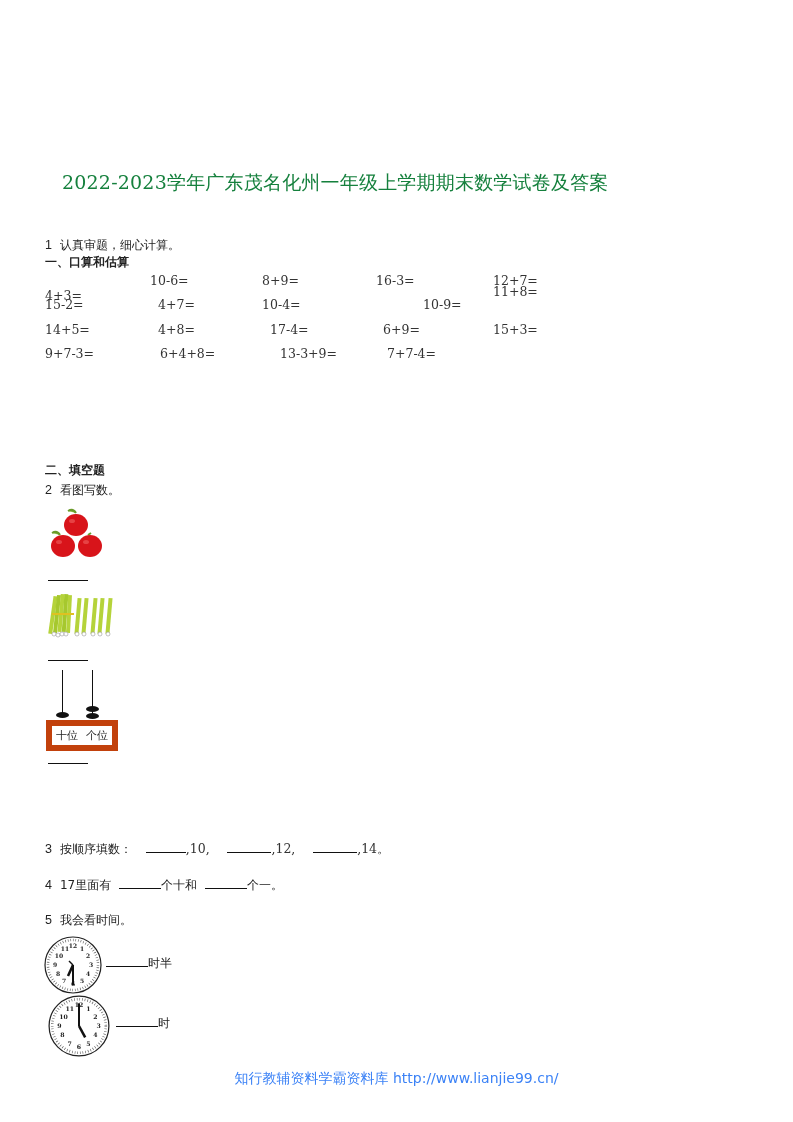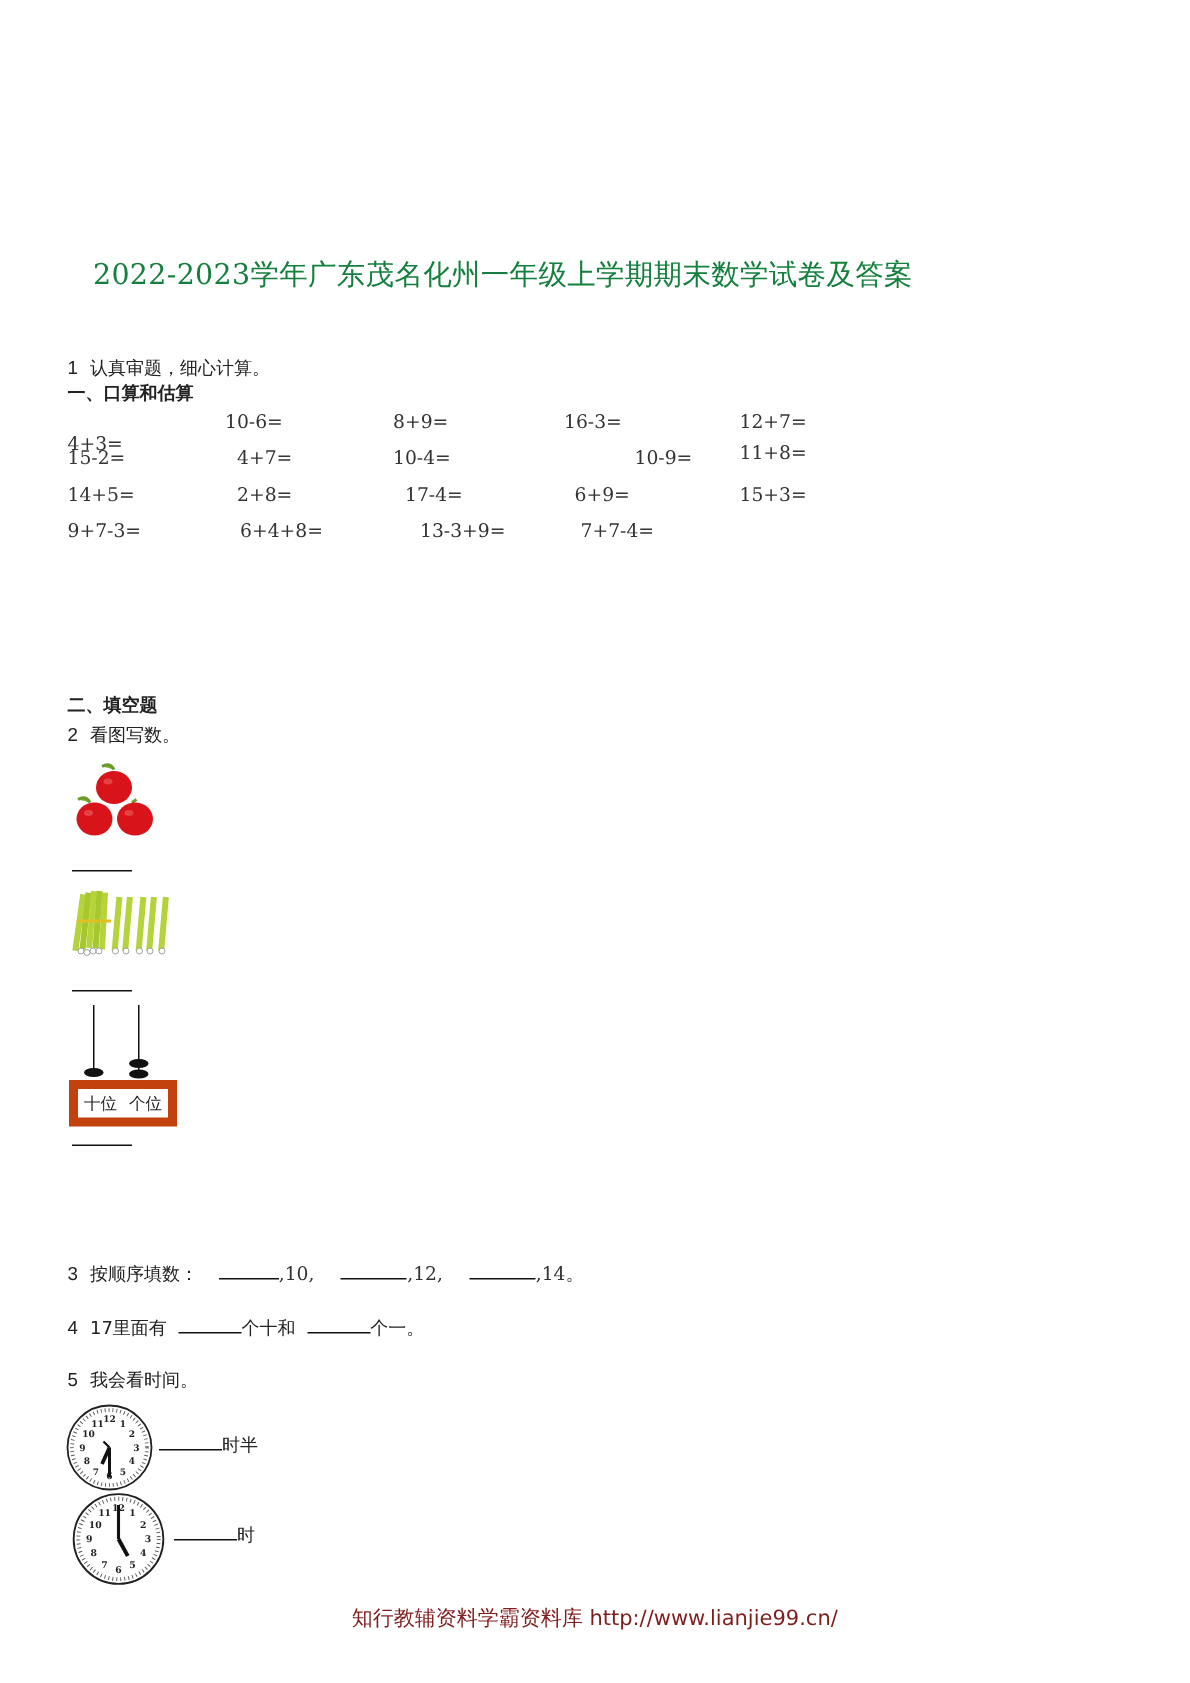--- a/index.html
+++ b/index.html
@@ -26,21 +26,21 @@
     }
     .expr {
       font-family: "DejaVu Serif", "Liberation Serif", serif;
       font-size: 12.5px; color: #333;
     }
     .blank { display: inline-block; border-bottom: 1px solid #111; height: 12px; vertical-align: baseline; }
     .answer-line { position: absolute; height: 0; border-top: 1px solid #111; width: 40px; }
     .footer {
       left: 0; width: 793px; top: 1070px; text-align: center;
       font-family: "DejaVu Sans", "Liberation Sans", sans-serif;
-      font-size: 14px; color: #7f1d1d;
+      font-size: 14px; color: #3b82f6;
     }
   </style>
 </head>
 <body>
 
 <div class="abs title">2022-2023学年广东茂名化州一年级上学期期末数学试卷及答案</div>
 
 <div class="abs section" style="left:45px; top:218px;margin-top:36px;">一、口算和估算</div>
 <div class="abs qtext" style="left:45px; top:237px;">
   <span class="qnum">1</span><span>认真审题，细心计算。</span>
@@ -51,24 +51,24 @@
   <div class="abs expr" style="left:45px; top:288px;">4+3=</div>
   <div class="abs expr" style="left:150px; top:273px;">10-6=</div>
   <div class="abs expr" style="left:262px; top:273px;">8+9=</div>
   <div class="abs expr" style="left:376px; top:273px;">16-3=</div>
   <div class="abs expr" style="left:493px; top:273px;">12+7=</div>
 
   <div class="abs expr" style="left:45px; top:297px;">15-2=</div>
   <div class="abs expr" style="left:158px; top:297px;">4+7=</div>
   <div class="abs expr" style="left:262px; top:297px;text-align:center;">10-4=</div>
   <div class="abs expr" style="left:376px; top:297px;margin-left:47px;">10-9=</div>
-  <div class="abs expr" style="left:493px; top:294px;">11+8=</div>
+  <div class="abs expr" style="left:493px; top:284px;">11+8=</div>
 
   <div class="abs expr" style="left:45px; top:322px;">14+5=</div>
-  <div class="abs expr" style="left:158px; top:322px;">2+8=</div>
+  <div class="abs expr" style="left:158px; top:322px;">4+8=</div>
   <div class="abs expr" style="left:270px; top:322px;">17-4=</div>
   <div class="abs expr" style="left:383px; top:322px;">6+9=</div>
   <div class="abs expr" style="left:493px; top:322px;">15+3=</div>
 
   <div class="abs expr" style="left:45px; top:346px;">9+7-3=</div>
   <div class="abs expr" style="left:160px; top:346px;">6+4+8=</div>
   <div class="abs expr" style="left:280px; top:346px;">13-3+9=</div>
   <div class="abs expr" style="left:387px; top:346px;">7+7-4=</div>
 </div>
 

